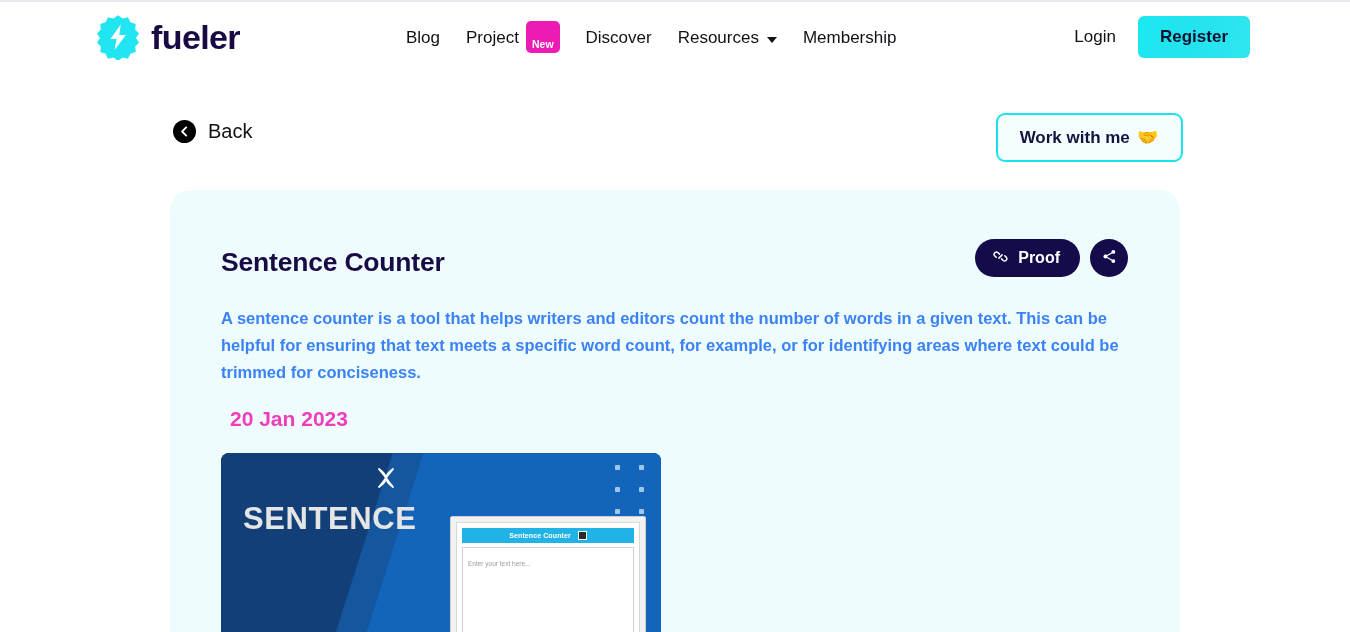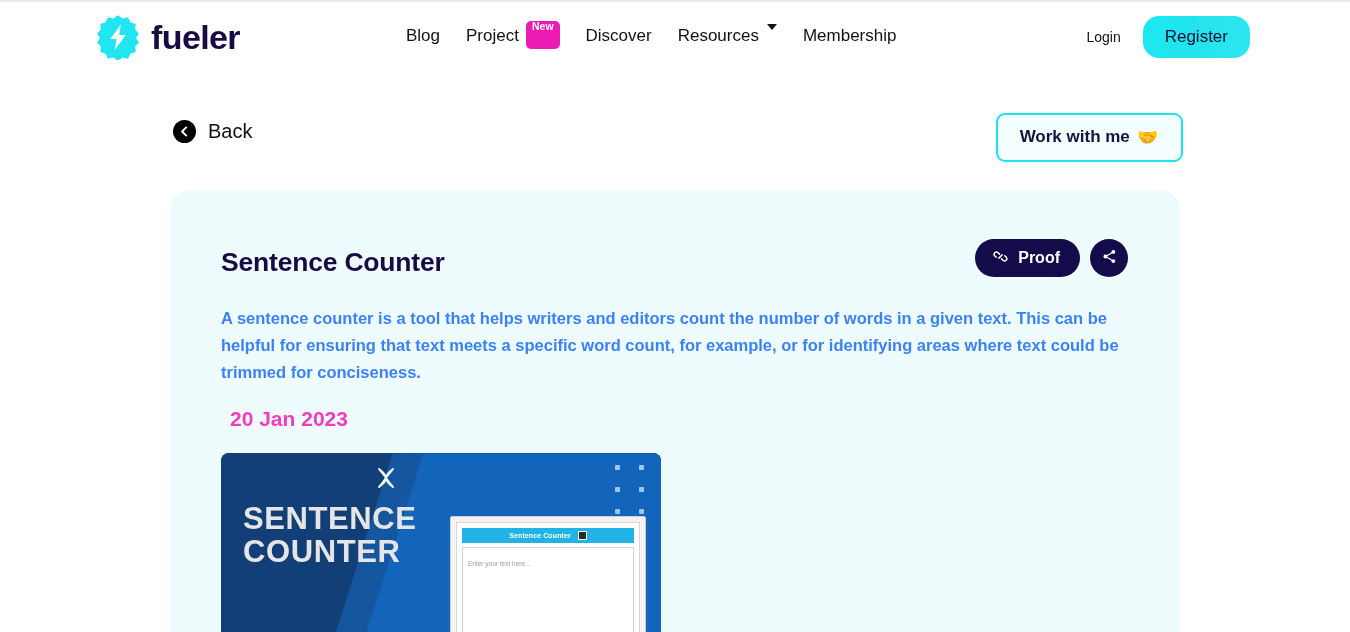--- a/index.html
+++ b/index.html
@@ -57,36 +57,37 @@
     position: absolute;
     left: 406px;
     top: 20px;
     display: flex;
     align-items: center;
     gap: 26px;
   }
   .nav-item {
     position: relative;
     display: flex;
+    align-items: center;
     gap: 7px;
     font-size: 17px;
     font-weight: 500;
     color: #111118;
     cursor: pointer;
     white-space: nowrap;
     line-height: 28px;
   }
   .nav-badge {
     display: inline-block;
     background: #ec1bb4;
     color: #ffffff;
     font-size: 10.5px;
     font-weight: 700;
     border-radius: 5px;
-    padding: 0 6px 3px 6px;
+    padding: 18px 6px 3px 6px;
     line-height: 1;
     position: relative;
     top: -1px;
   }
   .caret {
     width: 0; height: 0;
     border-left: 5px solid transparent;
     border-right: 5px solid transparent;
     border-top: 6px solid #111118;
     margin-left: 1px;
@@ -96,33 +97,33 @@
 
   .header-actions {
     position: absolute;
     right: 100px;
     top: 14px;
     display: flex;
     align-items: center;
     gap: 22px;
   }
   .login-link {
-    font-size: 14px;
+    font-size: 17px;
     font-weight: 500;
     color: #111118;
     cursor: pointer;
     white-space: nowrap;
   }
   .register-btn {
     background: linear-gradient(100deg, #1ce8f0 0%, #22e3ed 45%, #2ee6f0 100%);
     color: #0f1030;
     font-size: 17px;
-    font-weight: 400;
+    font-weight: 700;
     border: none;
-    border-radius: 16px;
+    border-radius: 6px;
     padding: 11px 22px;
     cursor: pointer;
     font-family: inherit;
     white-space: nowrap;
     text-align: right;
   }
 
   
   .subbar {
     position: absolute;
@@ -162,20 +163,21 @@
     border: 2px solid #18e3ee;
     border-radius: 9px;
     padding: 12px 22px;
     font-size: 17px;
     font-weight: 700;
     color: #14133f;
     cursor: pointer;
     font-family: inherit;
     white-space: nowrap;
     display: flex;
+    align-items: center;
     gap: 8px;
   }
   .emoji { font-size: 17px; }
 
   
   .project-card {
     position: absolute;
     left: 170px;
     top: 188px;
     width: 1010px;
@@ -484,21 +486,20 @@
         <i></i>
           <i></i>
           <i></i>
           <i></i>
           <i></i>
           <i></i>
       </span>
 
       <div class="banner-title">
         <div>SENTENCE</div>
-        <div>COUNTER</div>
       </div>
 
       <div class="app-mock">
         <div class="app-mock-inner">
           <div class="app-titlebar">
             <span class="app-titlebar-text">Sentence Counter</span>
             <span class="app-titlebar-btn"></span>
           </div>
           <div class="app-textarea">
             <span class="app-placeholder">Enter your text here...</span>

